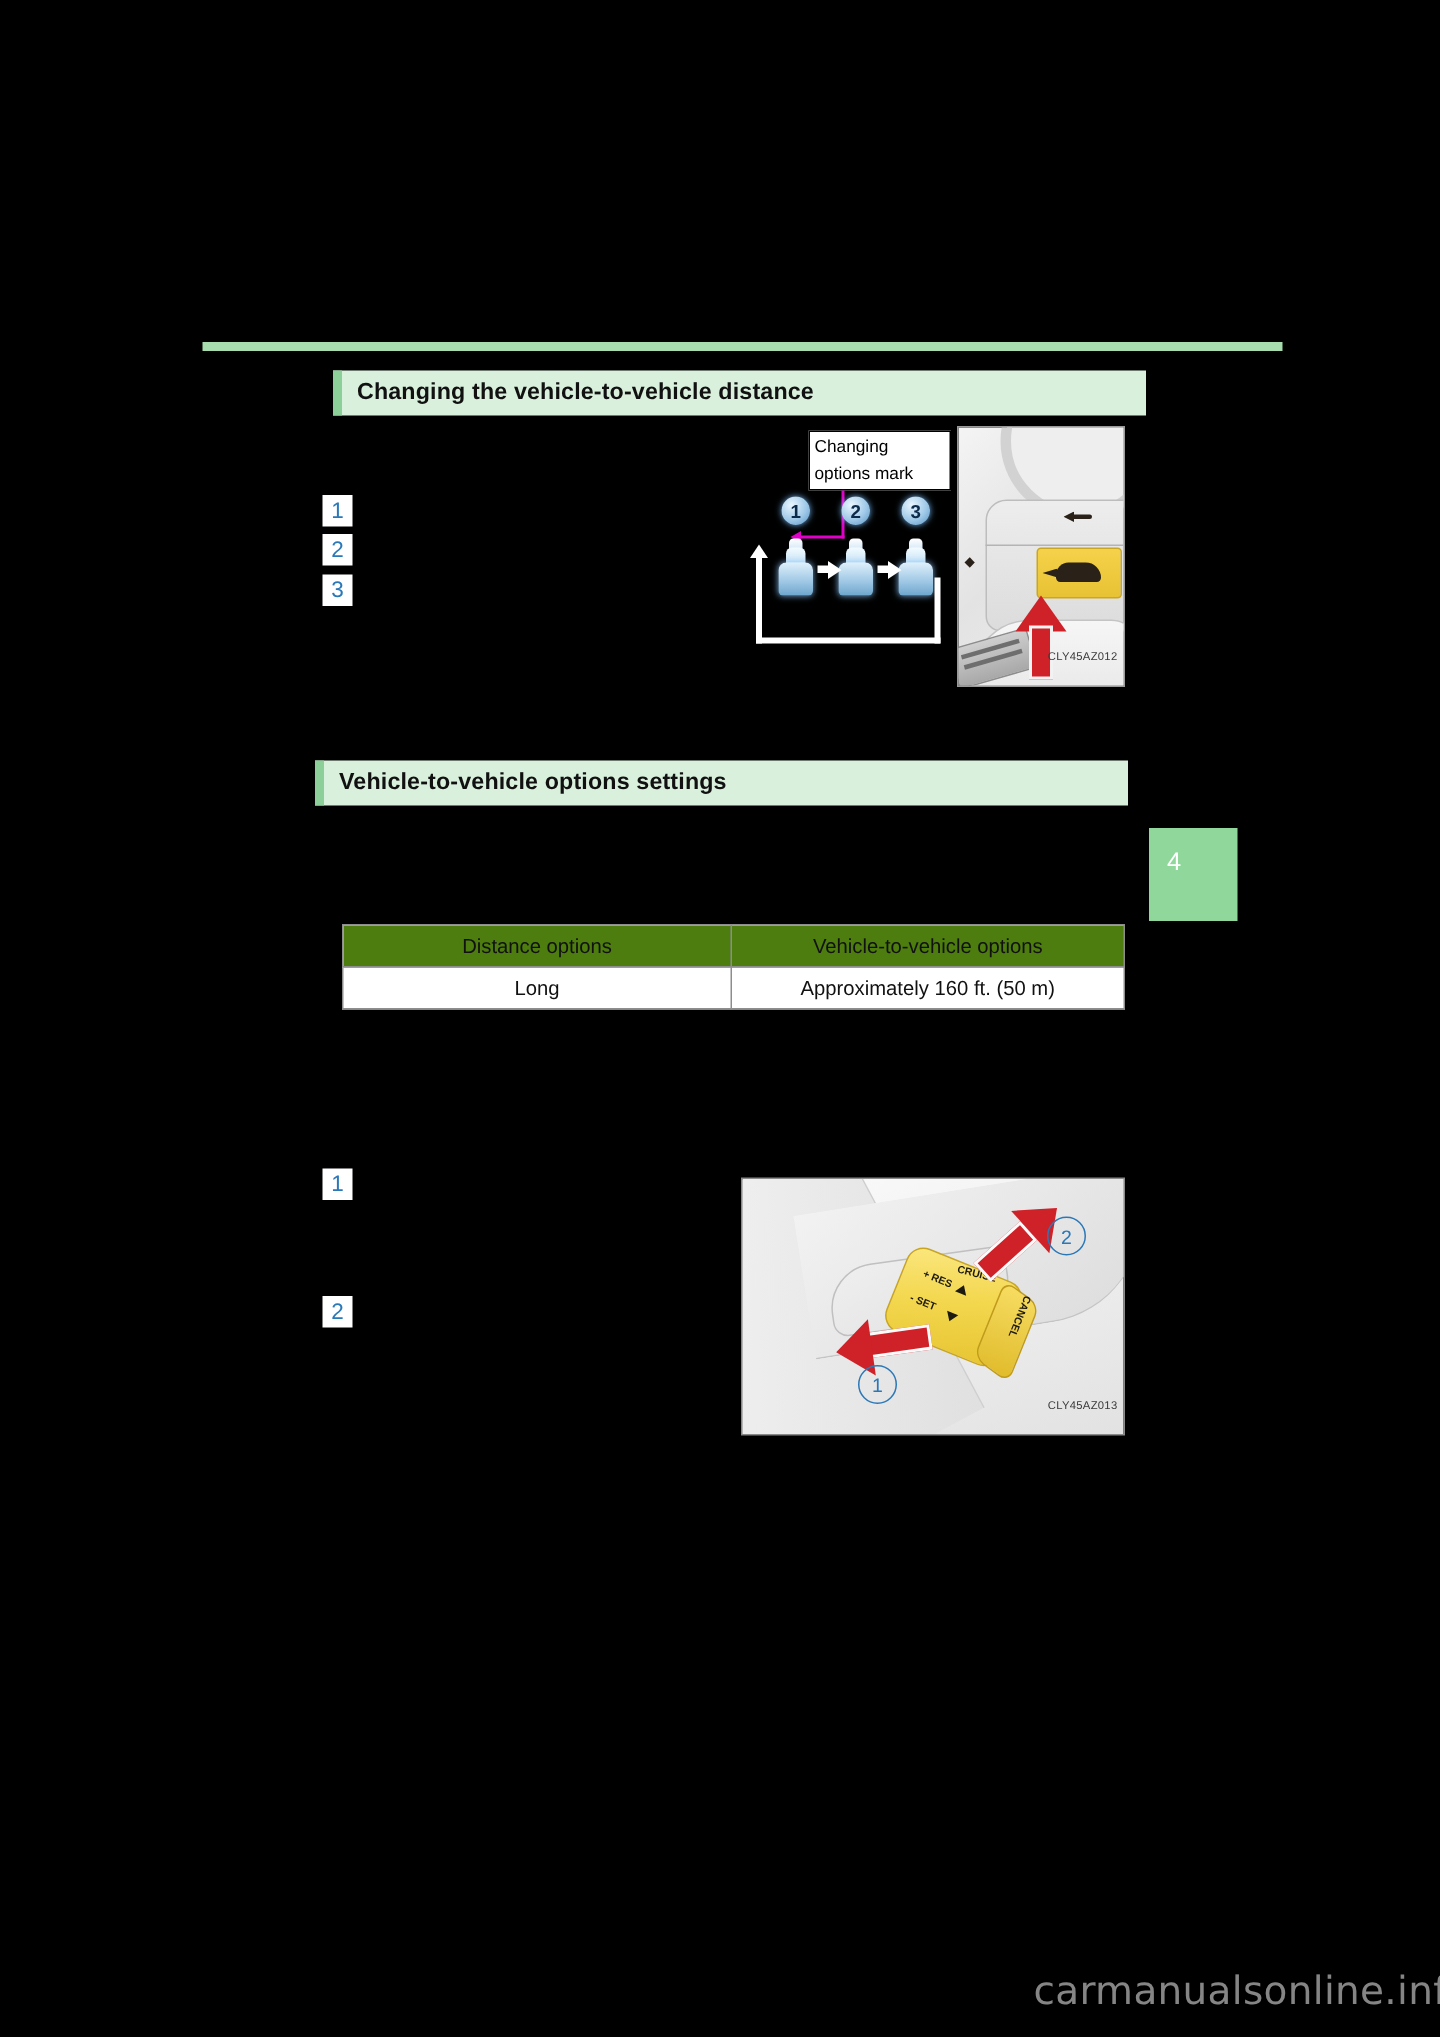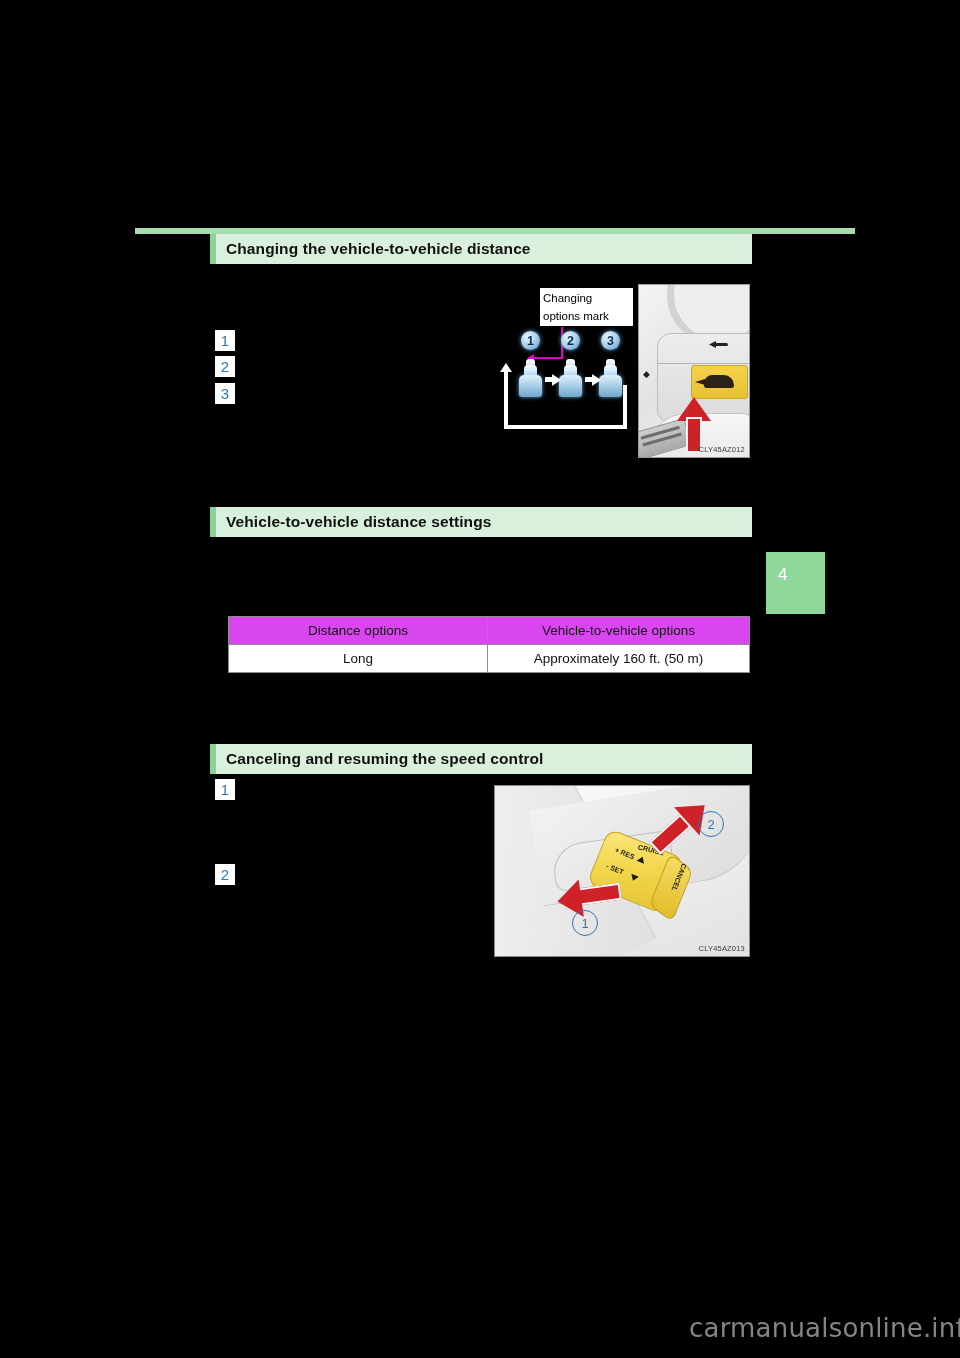--- a/index.html
+++ b/index.html
@@ -23,21 +23,21 @@
     background:#d9f0dc;
     display:flex;align-items:center;
   }
   .sec-head .accent{
     width:6px;height:100%;background:#8dcf99;flex:0 0 6px;
   }
   .sec-head .txt{
     padding-left:10px;font-size:15.5px;font-weight:bold;
     letter-spacing:.1px;color:#111;white-space:nowrap;
   }
-  #sec-head-1{top:234px;}
+  #sec-head-1{top:247px;margin-left:12px;}
   #sec-head-2{top:507px;}
   #sec-head-3{top:744px;}
 
   
   .step-num{
     position:absolute;width:20px;height:21px;background:#fff;
     display:flex;align-items:center;justify-content:center;
     font-size:15px;color:#2b78b8;line-height:1;
   }
 
@@ -163,35 +163,35 @@
   .red-arrow .shaft{
     position:absolute;left:9px;top:20px;width:16px;height:36px;background:#cf2128;
     border:2px solid #f2f2f2;box-sizing:border-box;
   }
   .red-arrow .head{
     position:absolute;left:0;top:0;width:0;height:0;
     border-left:17px solid transparent;border-right:17px solid transparent;
     border-bottom:24px solid #cf2128;
   }
   .fig-code{
-    position:absolute;right:4px;bottom:3px;font-size:7.5px;color:#3a3a3a;
+    position:absolute;right:4px;bottom:15px;font-size:7.5px;color:#3a3a3a;
     letter-spacing:.2px;
     margin-top:36px;
   }
 
   
   .tbl{
     position:absolute;left:228px;top:616px;width:522px;
     border-collapse:collapse;background:#fff;
   }
   .tbl th,.tbl td{
     border:1px solid #8d8d8d;text-align:center;font-size:13.5px;color:#111;
     height:27px;padding:0 4px;font-weight:normal;
   }
-  .tbl th{background:#d946ef;}
+  .tbl th{background:#4d7c0f;}
   .tbl .c1{width:250px;}
 
   
   .fig2{
     position:absolute;left:494px;top:785px;width:256px;height:172px;
     background:linear-gradient(160deg,#fbfbfb 0%,#ededed 55%,#e2e2e2 100%);
     border:1px solid #8a8a8a;box-sizing:border-box;overflow:hidden;
   }
   .col-left{
     position:absolute;left:-30px;top:-10px;width:150px;height:210px;
@@ -353,21 +353,21 @@
       <div class="red-arrow" style="left:38px;top:112px;">
         <div class="head"></div>
           <div class="shaft"></div>
       </div>
       <div class="fig-code">CLY45AZ012</div>
     </div>
   </div>
 
   <div class="sec-head" id="sec-head-2">
     <div class="accent"></div>
-    <div class="txt">Vehicle-to-vehicle distance settings</div>
+    <div class="txt">Vehicle-to-vehicle options settings</div>
   </div>
 
   <div class="redacted" style="left:210px;top:548px;width:520px;height:56px;"></div>
 
   <div class="chapter-tab">
     <span>4</span>
   </div>
 
   <table class="tbl">
     <thead>
@@ -377,24 +377,20 @@
       </tr>
     </thead>
     <tbody>
       <tr>
         <td>Long</td>
         <td>Approximately 160 ft. (50 m)</td>
       </tr>
     </tbody>
   </table>
 
-  <div class="sec-head" id="sec-head-3">
-    <div class="accent"></div>
-    <div class="txt">Canceling and resuming the speed control</div>
-  </div>
 
   <div class="step-num" style="left:215px;top:779px;">1</div>
   <div class="step-num" style="left:215px;top:864px;">2</div>
 
   <div class="redacted" style="left:240px;top:779px;width:240px;height:62px;"></div>
   <div class="redacted" style="left:240px;top:864px;width:240px;height:62px;"></div>
 
   <div class="fig2">
     <div class="col-left"></div>
     <div class="hood"></div>

